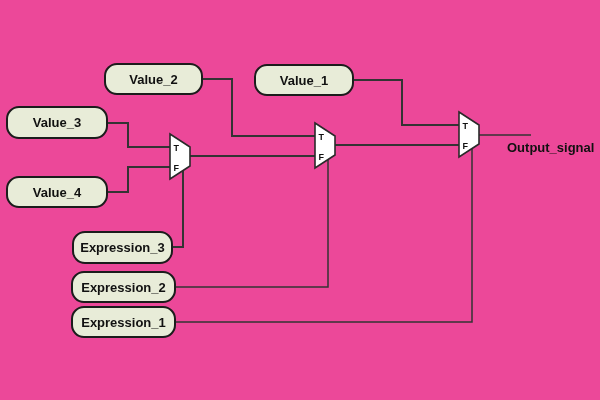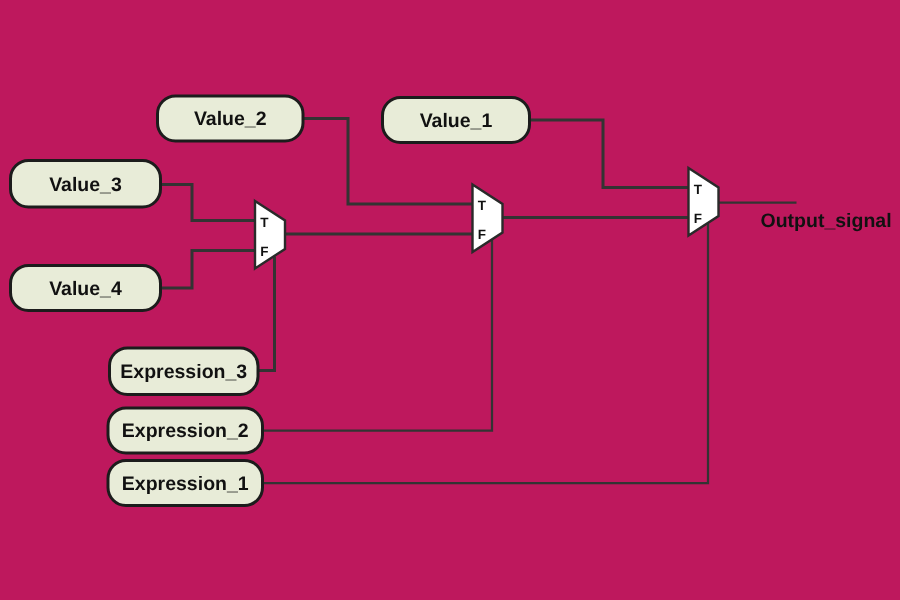--- a/index.html
+++ b/index.html
@@ -5,21 +5,21 @@
   html, body {
     margin: 0;
     padding: 0;
     background: #ffffff;
     font-family: "Liberation Sans", sans-serif;
   }
   .stage {
     position: relative;
     width: 600px;
     height: 400px;
-    background: #be185d;
+    background: #ec4899;
     overflow: hidden;
   }
   svg text {
     font-family: "Liberation Sans", sans-serif;
     fill: #111111;
   }
   svg .node-label {
     font-size: 13px;
     font-weight: bold;
   }

